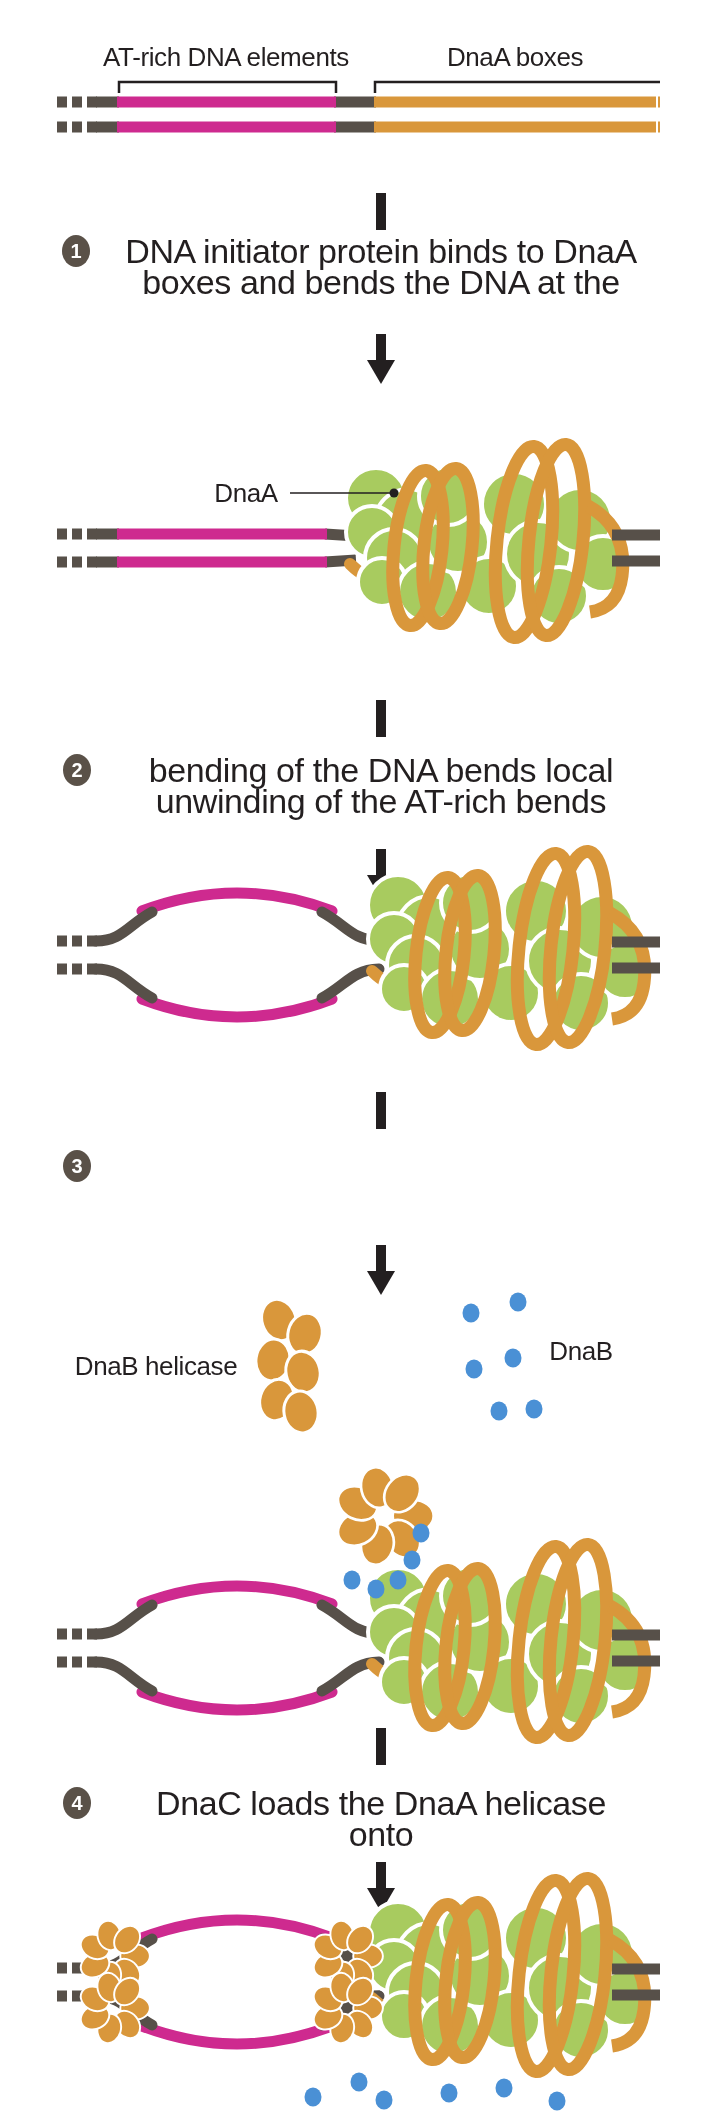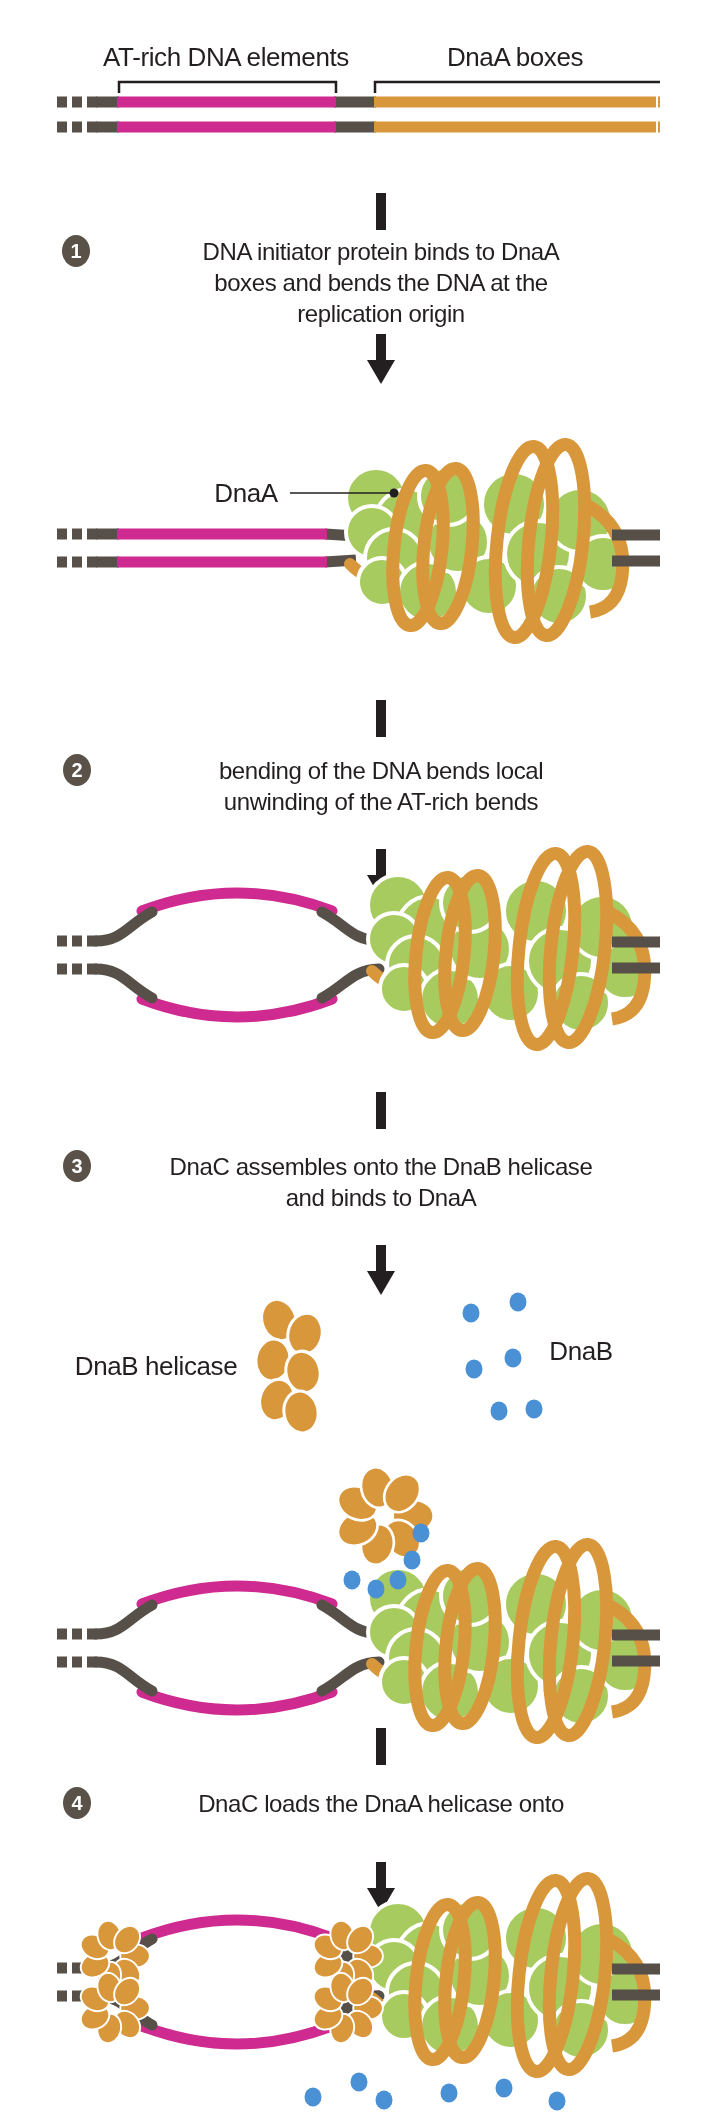--- a/index.html
+++ b/index.html
@@ -6,21 +6,21 @@
     --pink:#CE2A8F; --orange:#D9973B; --green:#A8CB5F;
     --dark:#575049; --blue:#4A90D5; --ink:#231F20; --stepbg:#5A5148;
   }
   html,body{margin:0;padding:0;background:#ffffff;}
   .stage{position:relative;width:660px;height:2126px;background:#fff;overflow:hidden;
          font-family:"Liberation Sans","DejaVu Sans",sans-serif;color:var(--ink);}
   .art{position:absolute;left:0;top:0;width:718px;height:2126px;}
   .lbl{position:absolute;transform:translate(-50%,-50%);white-space:nowrap;
        font-size:26px;letter-spacing:-0.4px;color:var(--ink);}
   .caption{position:absolute;left:120px;width:522px;text-align:center;
-           font-size:24px;line-height:31px;letter-spacing:-0.4px;color:var(--ink);}
+           font-size:34px;line-height:31px;letter-spacing:-0.4px;color:var(--ink);}
   .stepnum{position:absolute;width:28px;height:32px;border-radius:50%;
            background:var(--stepbg);color:#fff;font-size:20px;font-weight:bold;
            display:flex;align-items:center;justify-content:center;}
 </style>
 </head>
 <body>
 
 <div class="stage">
 
 <svg class="art" viewBox="0 0 718 2126">
@@ -217,40 +217,35 @@
 
 <span class="lbl" style="left:226px;top:57px">AT-rich DNA elements</span>
 <span class="lbl" style="left:515px;top:57px">DnaA boxes</span>
 
 <div class="stepnum" style="left:62px;top:235px">
       <span>1</span>
     </div>
 <div class="caption" style="top:236px">
   <div>DNA initiator protein binds to DnaA</div>
   <div>boxes and bends the DNA at the</div>
-  <div>replication origin</div>
 </div>
 
 <span class="lbl" style="left:246px;top:493px">DnaA</span>
 
 <div class="stepnum" style="left:63px;top:754px">
       <span>2</span>
     </div>
 <div class="caption" style="top:755px">
   <div>bending of the DNA bends local</div>
   <div>unwinding of the AT-rich bends</div>
 </div>
 
 <div class="stepnum" style="left:63px;top:1150px">
       <span>3</span>
     </div>
-<div class="caption" style="top:1151px">
-  <div>DnaC assembles onto the DnaB helicase</div>
-  <div>and binds to DnaA</div>
-</div>
 
 <span class="lbl" style="left:156px;top:1366px">DnaB helicase</span>
 <span class="lbl" style="left:581px;top:1351px">DnaB</span>
 
 <div class="stepnum" style="left:63px;top:1787px">
       <span>4</span>
     </div>
 <div class="caption" style="top:1788px">
   <div>DnaC loads the DnaA helicase onto</div>
 </div>

